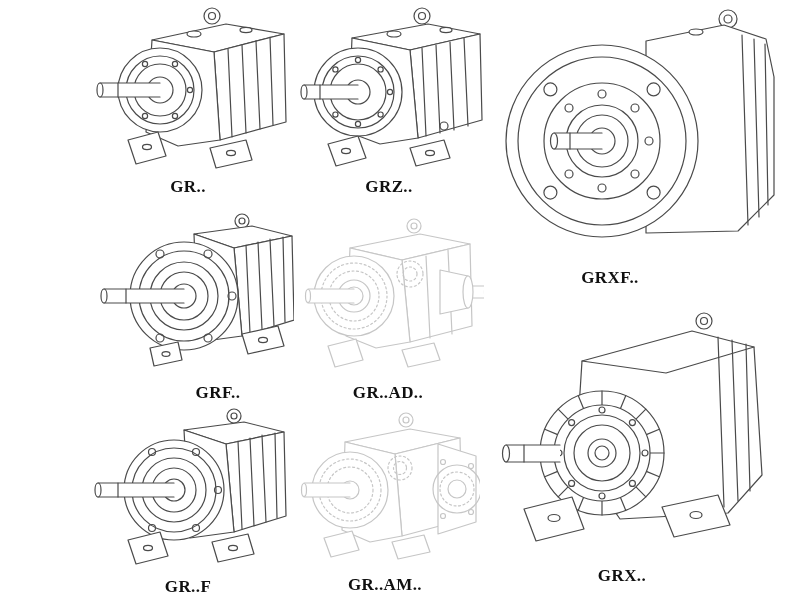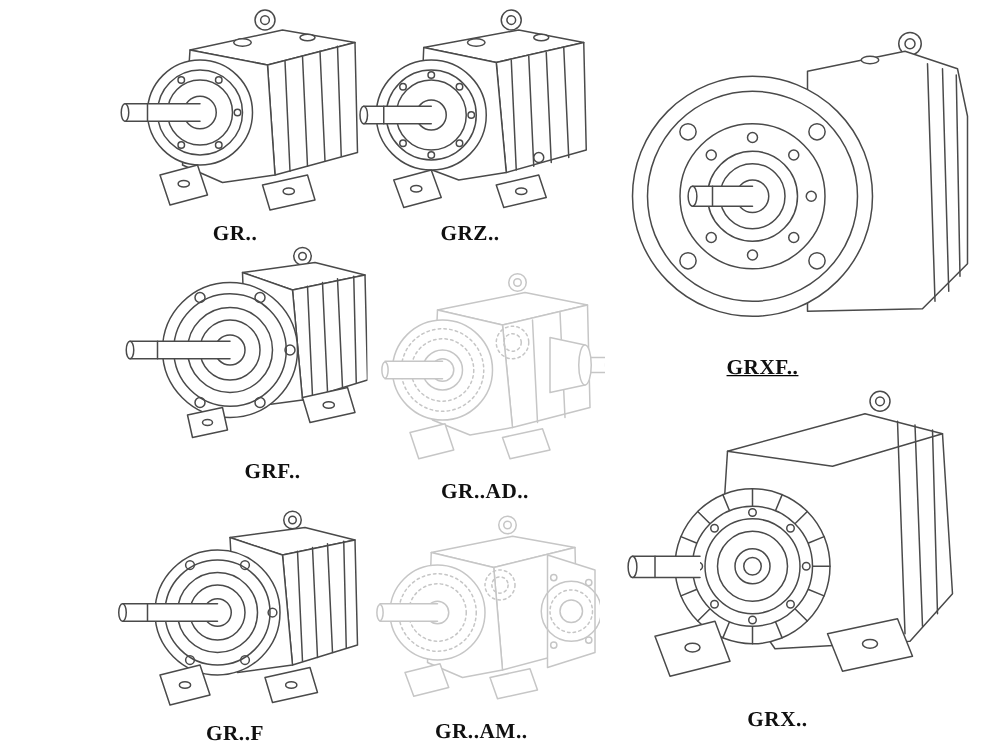--- a/index.html
+++ b/index.html
@@ -12,23 +12,23 @@
     font-family:"Liberation Serif", serif; font-weight:bold; font-size:17px;
     color:#101010; letter-spacing:.4px; margin-top:3px; white-space:nowrap;
   }
   svg { display:block; }
   .ln { fill:none; stroke:#4a4a4a; stroke-width:1.2; stroke-linecap:round; stroke-linejoin:round; }
   .fc { fill:#ffffff; stroke:#4a4a4a; stroke-width:1.2; stroke-linejoin:round; }
   .wh { fill:#ffffff; stroke:none; }
   svg.ghost .ln, svg.ghost .fc { stroke:#c6c6c6; }
   .dt { stroke-dasharray:2 2.6; }
   #c-gr   { left:86px;  top:4px;   width:204px; }
-  #c-grz  { left:280px; top:4px;   width:192px; }
-  #c-grxf { left:494px; top:16px;   width:298px;text-decoration:underline; }
-  #c-grf  { left:92px;  top:192px; width:204px; }
+  #c-grz  { left:293px; top:4px;   width:192px; }
+  #c-grxf { left:494px; top:0px;   width:298px; }
+  #c-grf  { left:92px;  top:208px; width:204px; }
   #c-grad { left:290px; top:208px; width:196px;text-align:right; }
   #c-grx  { left:496px; top:300px; width:296px;align-items:center; }
   #c-grff { left:86px;  top:402px; width:204px; }
   #c-gram { left:288px; top:404px; width:194px; }
   #c-grxf .model-label { margin-top:10px; transform:translateX(-33px); }
   #c-grf  .model-label { transform:translateX(24px); }
   #c-grx  .model-label { margin-top:12px; transform:translateX(-22px); }
 </style>
 </head>
 <body>

